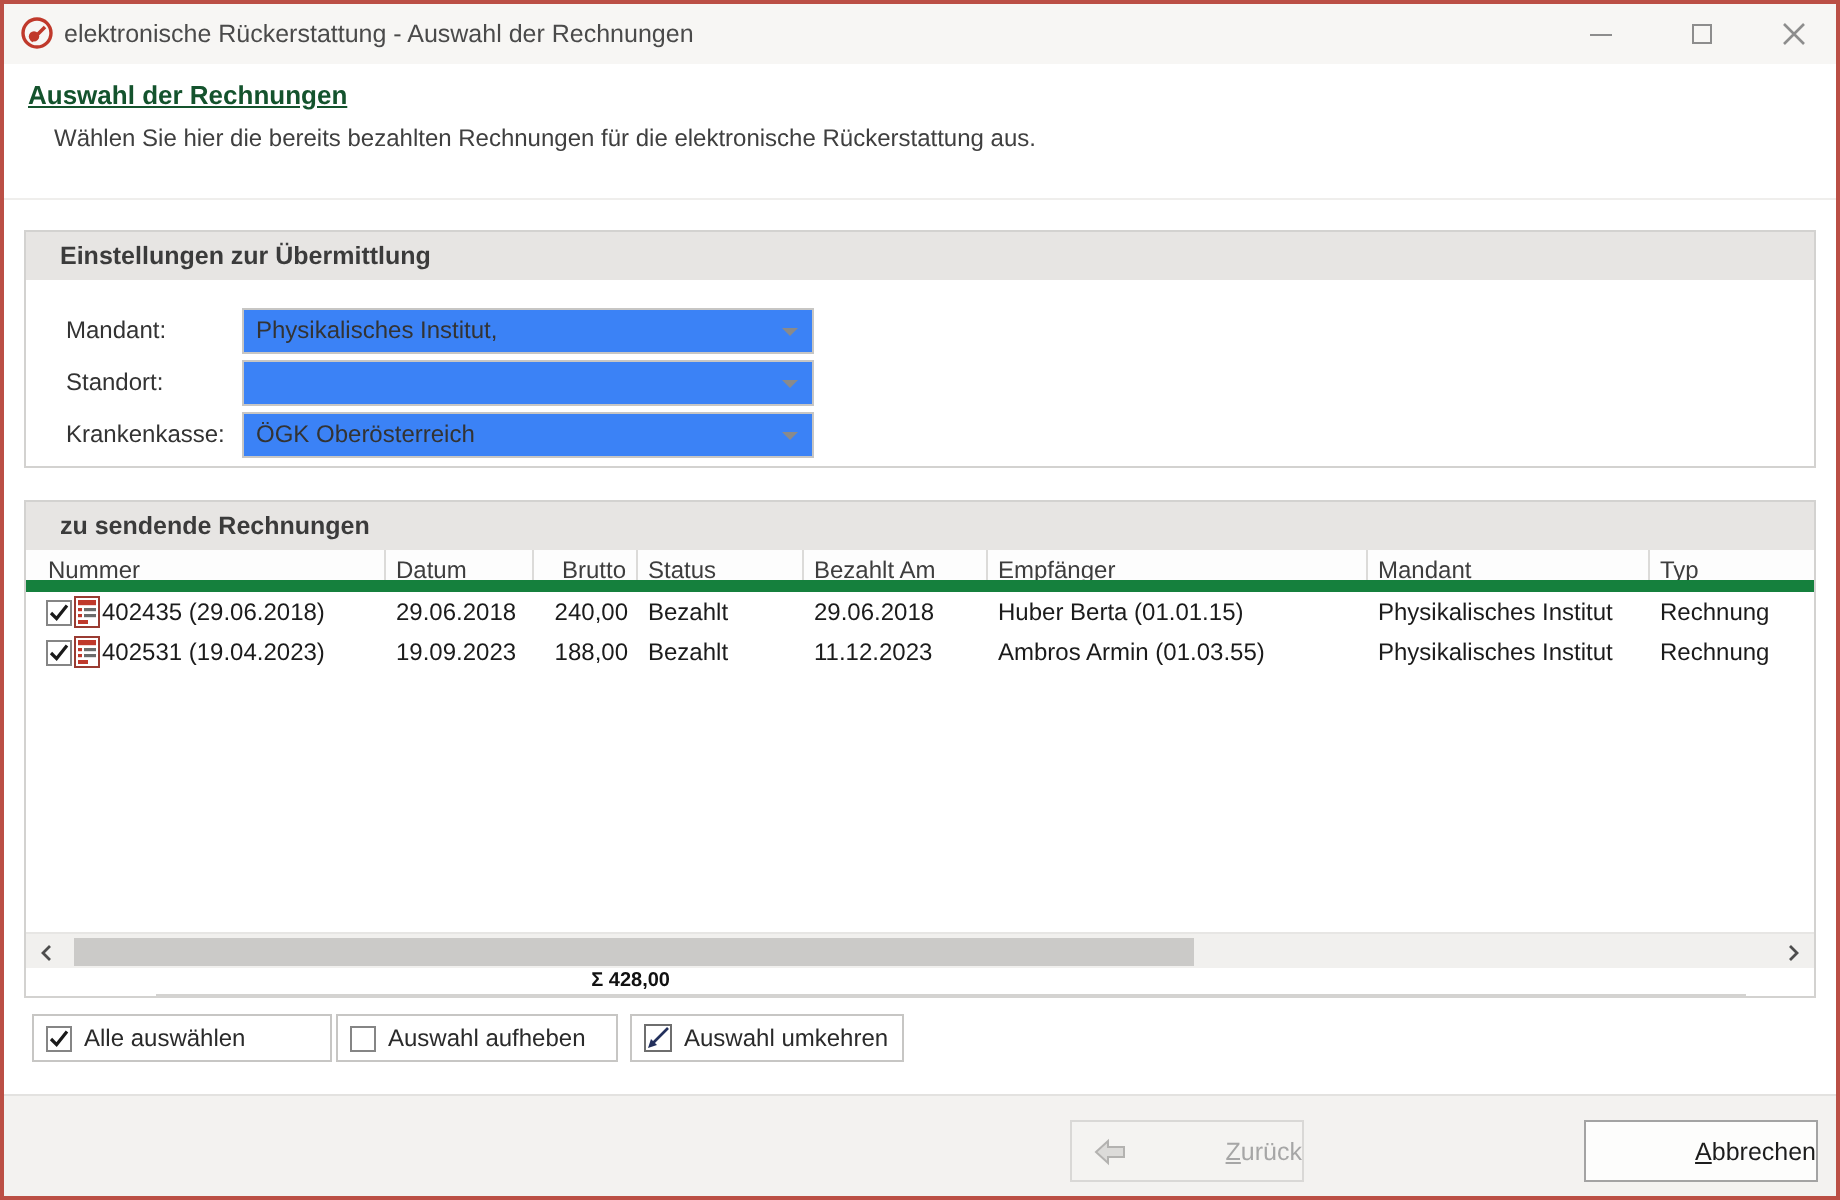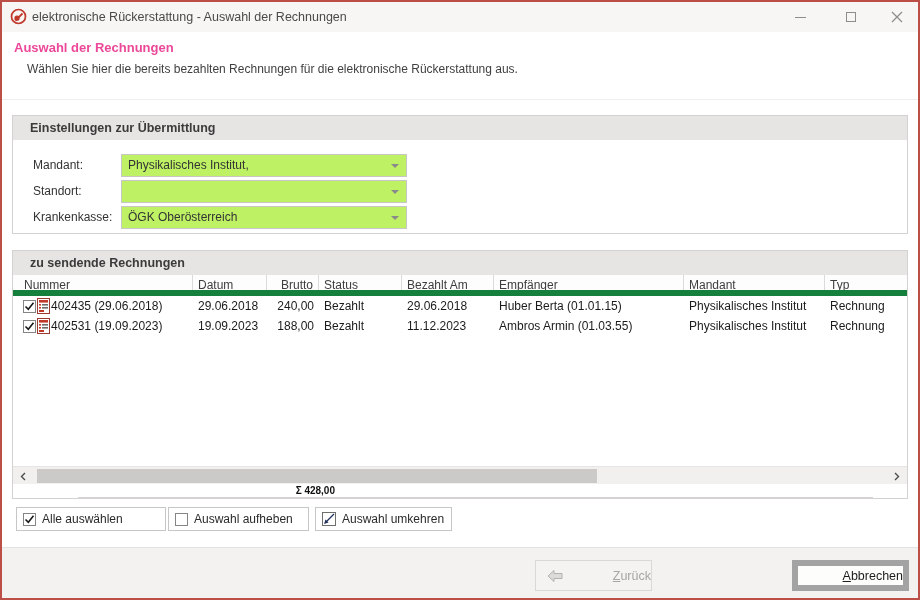--- a/index.html
+++ b/index.html
@@ -9,34 +9,34 @@
   
   .titlebar{position:absolute;left:0;top:0;right:0;height:30px;background:#f7f6f4;}
   .app-icon{position:absolute;left:8px;top:6px;width:17px;height:17px;}
   .title-text{position:absolute;left:30px;top:0;line-height:30px;font-size:12.5px;color:#4a4a4a;white-space:nowrap;}
   .winbtn{position:absolute;top:0;width:45px;height:30px;display:flex;align-items:center;justify-content:center;cursor:default;}
   .btn-min{left:776px;} .btn-max{left:826px;} .btn-close{left:872px;}
   .glyph-min{width:11px;height:1px;background:#8d8d8d;}
   .glyph-max{width:10px;height:10px;border:1px solid #8d8d8d;background:transparent;}
 
   
-  .page-title{position:absolute;left:12px;top:38px;font-size:13px;font-weight:bold;color:#ec4899;}
+  .page-title{position:absolute;left:12px;top:38px;font-size:13px;font-weight:bold;color:#14532d;text-decoration:underline;}
   .page-subtitle{position:absolute;left:25px;top:60px;font-size:12px;color:#3f3f3f;}
   .header-divider{position:absolute;left:0;right:0;top:97px;height:1px;background:#efeeec;}
 
   
   .groupbox{position:absolute;left:10px;width:896px;background:#fff;border:1px solid #d3d2d0;}
   .group-settings{top:113px;height:119px;}
   .group-invoices{top:248px;height:249px;}
   .group-band{position:absolute;left:0;right:0;top:0;height:24px;background:#e7e5e3;}
   .group-band-title{position:absolute;left:17px;top:0;line-height:24px;font-size:12.5px;font-weight:bold;color:#3b3b3b;}
 
   
   .field-label{position:absolute;left:20px;width:88px;height:23px;line-height:23px;font-size:12px;color:#333;}
-  .combo{position:absolute;left:108px;width:286px;height:23px;border:1px solid #c7c6c4;background:#bef264;cursor:default;}
+  .combo{position:absolute;left:108px;width:286px;height:23px;border:1px solid #c7c6c4;background:#3b82f6;cursor:default;}
   .combo-text{position:absolute;left:6px;right:20px;top:0;line-height:21px;font-size:12px;color:#333;white-space:nowrap;overflow:hidden;}
   .combo-arrow{position:absolute;right:7px;top:9px;width:0;height:0;border-left:4px solid transparent;border-right:4px solid transparent;border-top:4px solid #8a8a8a;}
   .row1{top:38px;} .row2{top:64px;} .row3{top:90px;}
 
   
   .tbl-header{position:absolute;left:0;right:0;top:24px;height:21px;display:grid;grid-template-columns:180px 74px 52px 83px 92px 190px 141px 82px;background:#fdfdfd;border-bottom:6px solid #15803d;}
   .th{font-size:12px;color:#3d3d3d;line-height:20px;padding-left:5px;border-right:1px solid #dcdbd9;white-space:nowrap;overflow:hidden;}
   .th:first-child{padding-left:11px;}
   .th:last-child{border-right:none;}
   .th.num, .td.num{text-align:right;padding-right:5px;padding-left:0;}
@@ -60,21 +60,21 @@
 
   
   .selbox{position:absolute;top:505px;height:24px;border:1px solid #c7c6c4;background:#fff;display:flex;align-items:center;gap:6px;padding-left:6px;font-size:12px;color:#2a2a2a;cursor:default;}
   .sel1{left:14px;width:150px;} .sel2{left:166px;width:141px;} .sel3{left:313px;width:137px;}
 
   
   .footer{position:absolute;left:0;right:0;top:545px;height:51px;background:#f3f2f0;border-top:1px solid #e3e2e0;}
   .fbtn{position:absolute;top:12px;height:31px;width:117px;display:flex;align-items:center;justify-content:flex-end;font-size:12.5px;cursor:default;}
   .btn-back{left:533px;background:#f4f3f1;border:1px solid #d9d8d6;color:#a6a6a6;}
   .btn-next{left:658px;background:#ffffff;border:2px solid #2474b5;color:#1d1d1d;}
-  .btn-cancel{left:790px;background:#fdfdfc;border:6px solid #a3a3a3;color:#1d1d1d;}
+  .btn-cancel{left:790px;background:#fdfdfc;border:1px solid #a3a3a3;color:#1d1d1d;}
   .accel::first-letter{text-decoration:underline;}
   .arrow-ico{position:absolute;top:8px;}
   .arrow-back{left:11px;} .arrow-next{right:11px;}
 </style>
 </head>
 <body>
 
 <div class="window">
 
   <div class="titlebar">
@@ -179,21 +179,21 @@
         </span>
         <svg width="13" height="16" viewBox="0 0 13 16">
           <rect x="0.5" y="0.5" width="12" height="15" fill="#fff" stroke="#9a3b32"></rect>
           <rect x="2" y="2" width="9" height="2.6" fill="#c0392b"></rect>
           <rect x="2" y="6" width="2" height="1.6" fill="#c0392b"></rect>
             <rect x="5" y="6" width="6" height="1.6" fill="#6b6b6b"></rect>
           <rect x="2" y="9" width="2" height="1.6" fill="#c0392b"></rect>
             <rect x="5" y="9" width="6" height="1.6" fill="#6b6b6b"></rect>
           <rect x="2" y="12" width="5" height="2" fill="#c0392b"></rect>
         </svg>
-        <span class="cellnum">402531 (19.09.2023)</span>
+        <span class="cellnum">402531 (19.04.2023)</span>
       </div>
       <div class="td">19.09.2023</div>
       <div class="td num">188,00</div>
       <div class="td">Bezahlt</div>
       <div class="td">11.12.2023</div>
       <div class="td">Ambros Armin (01.03.55)</div>
       <div class="td">Physikalisches Institut</div>
       <div class="td">Rechnung</div>
     </div>
 

